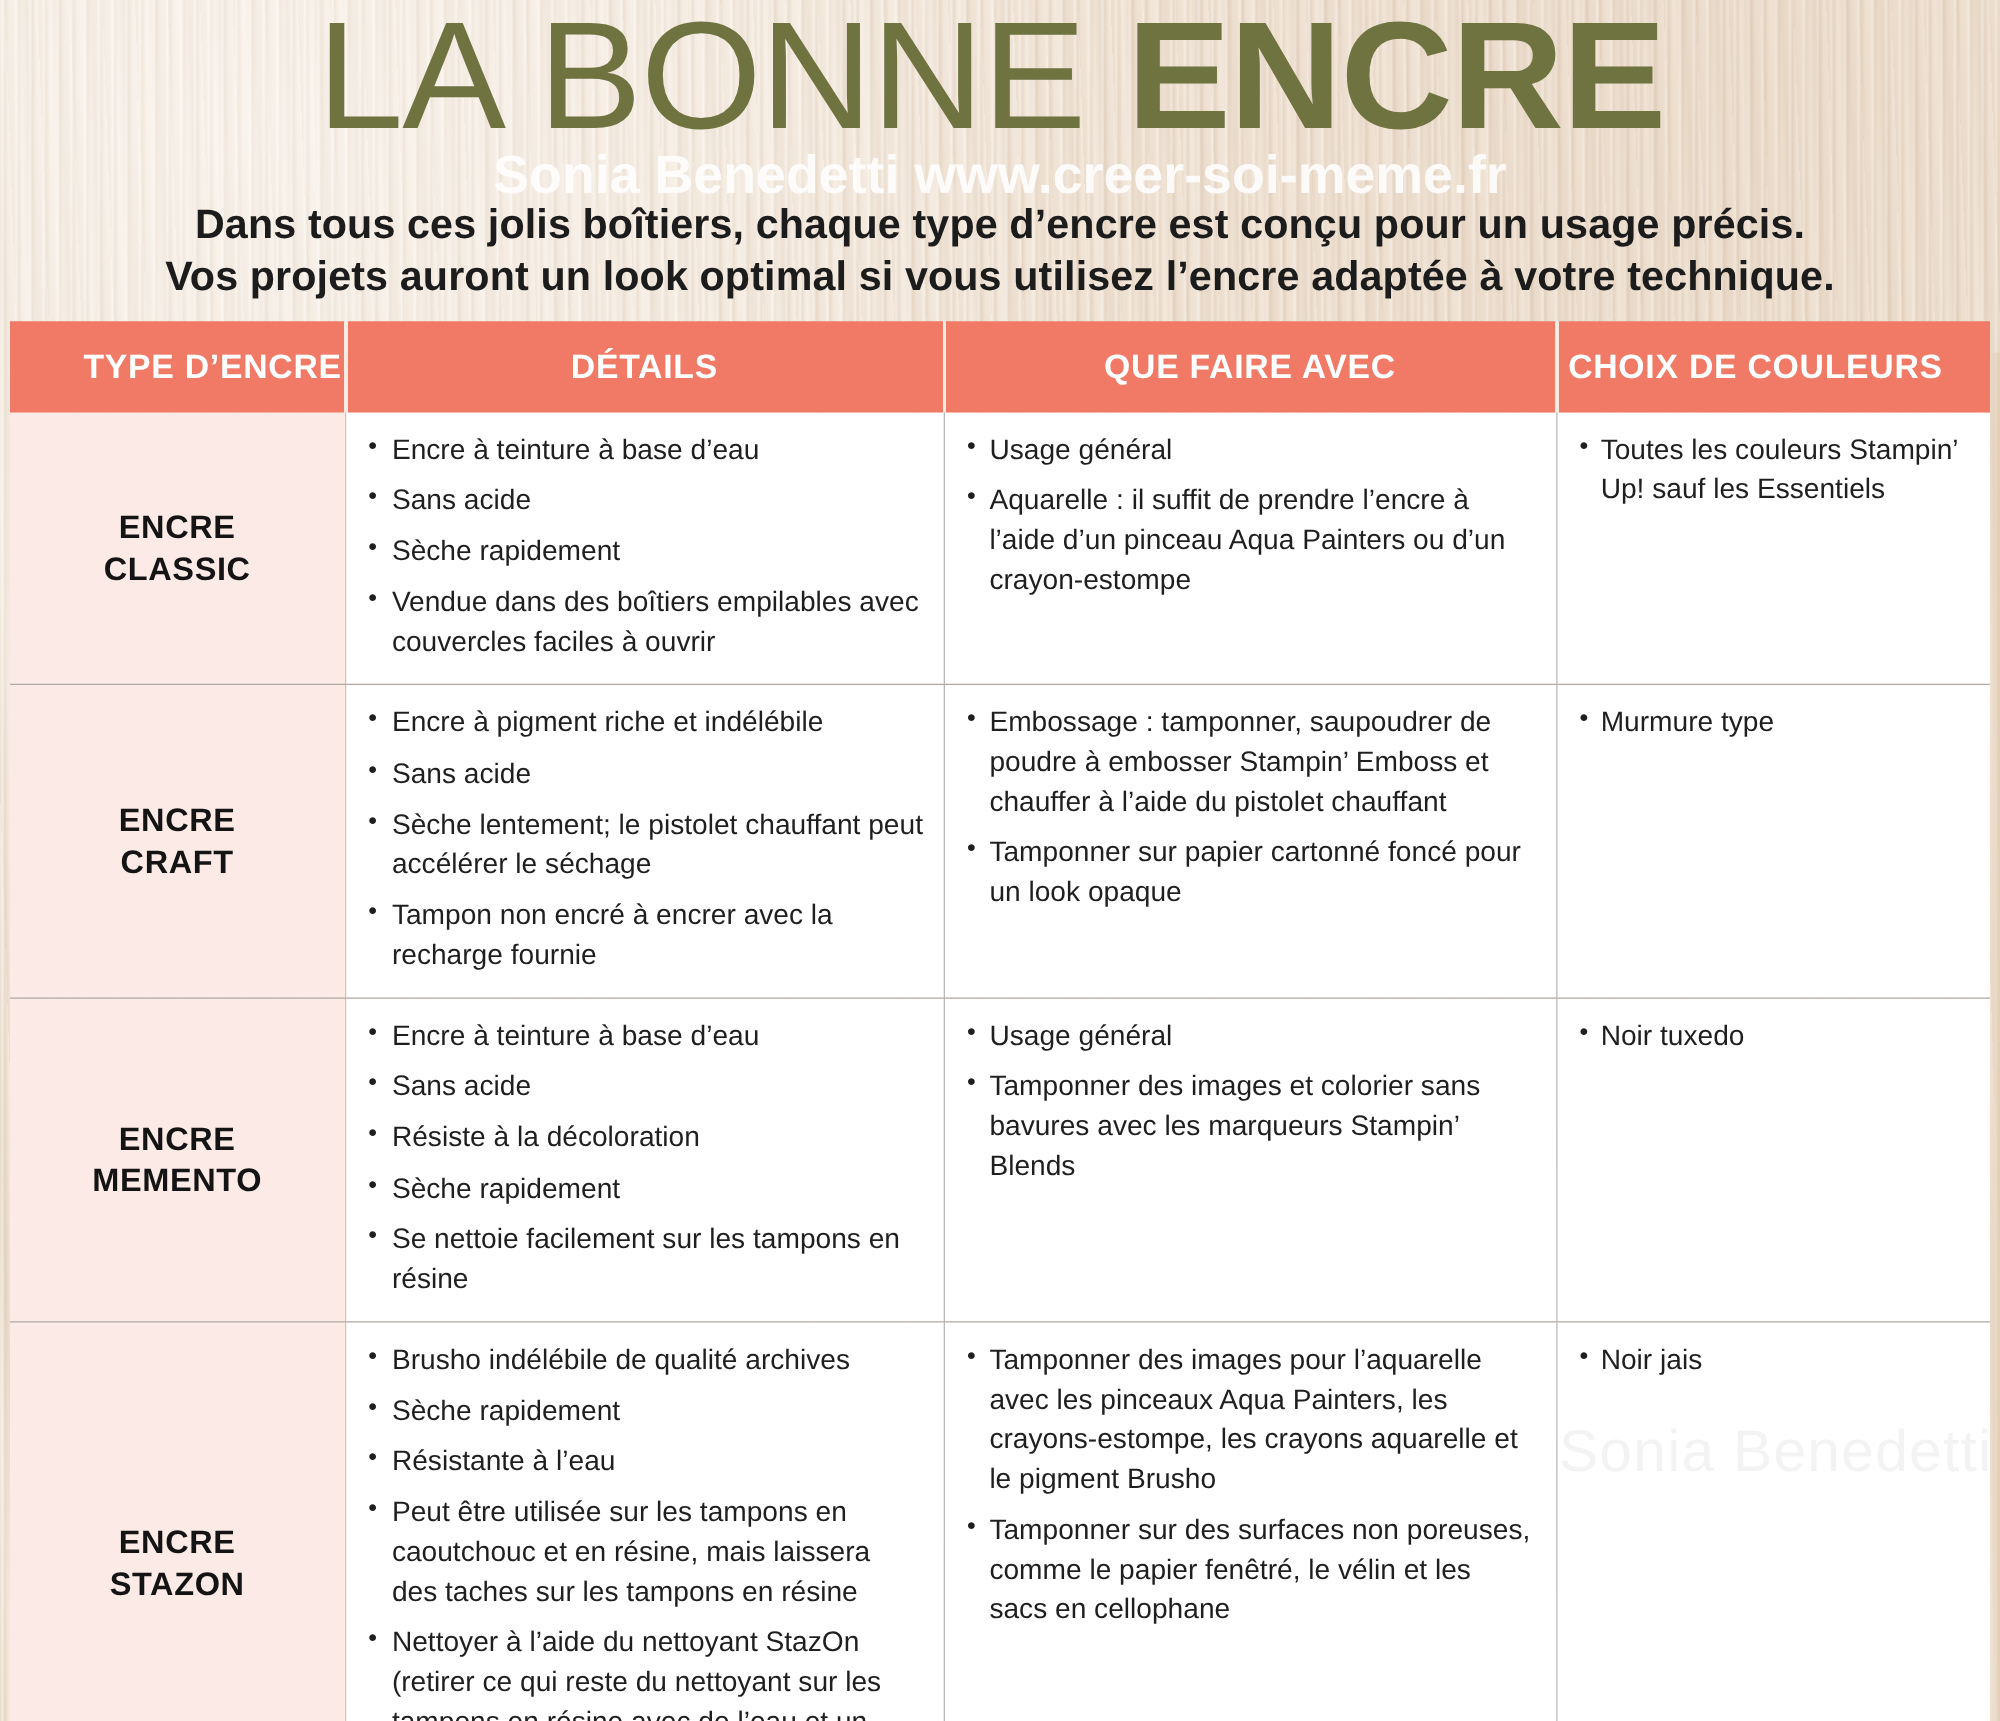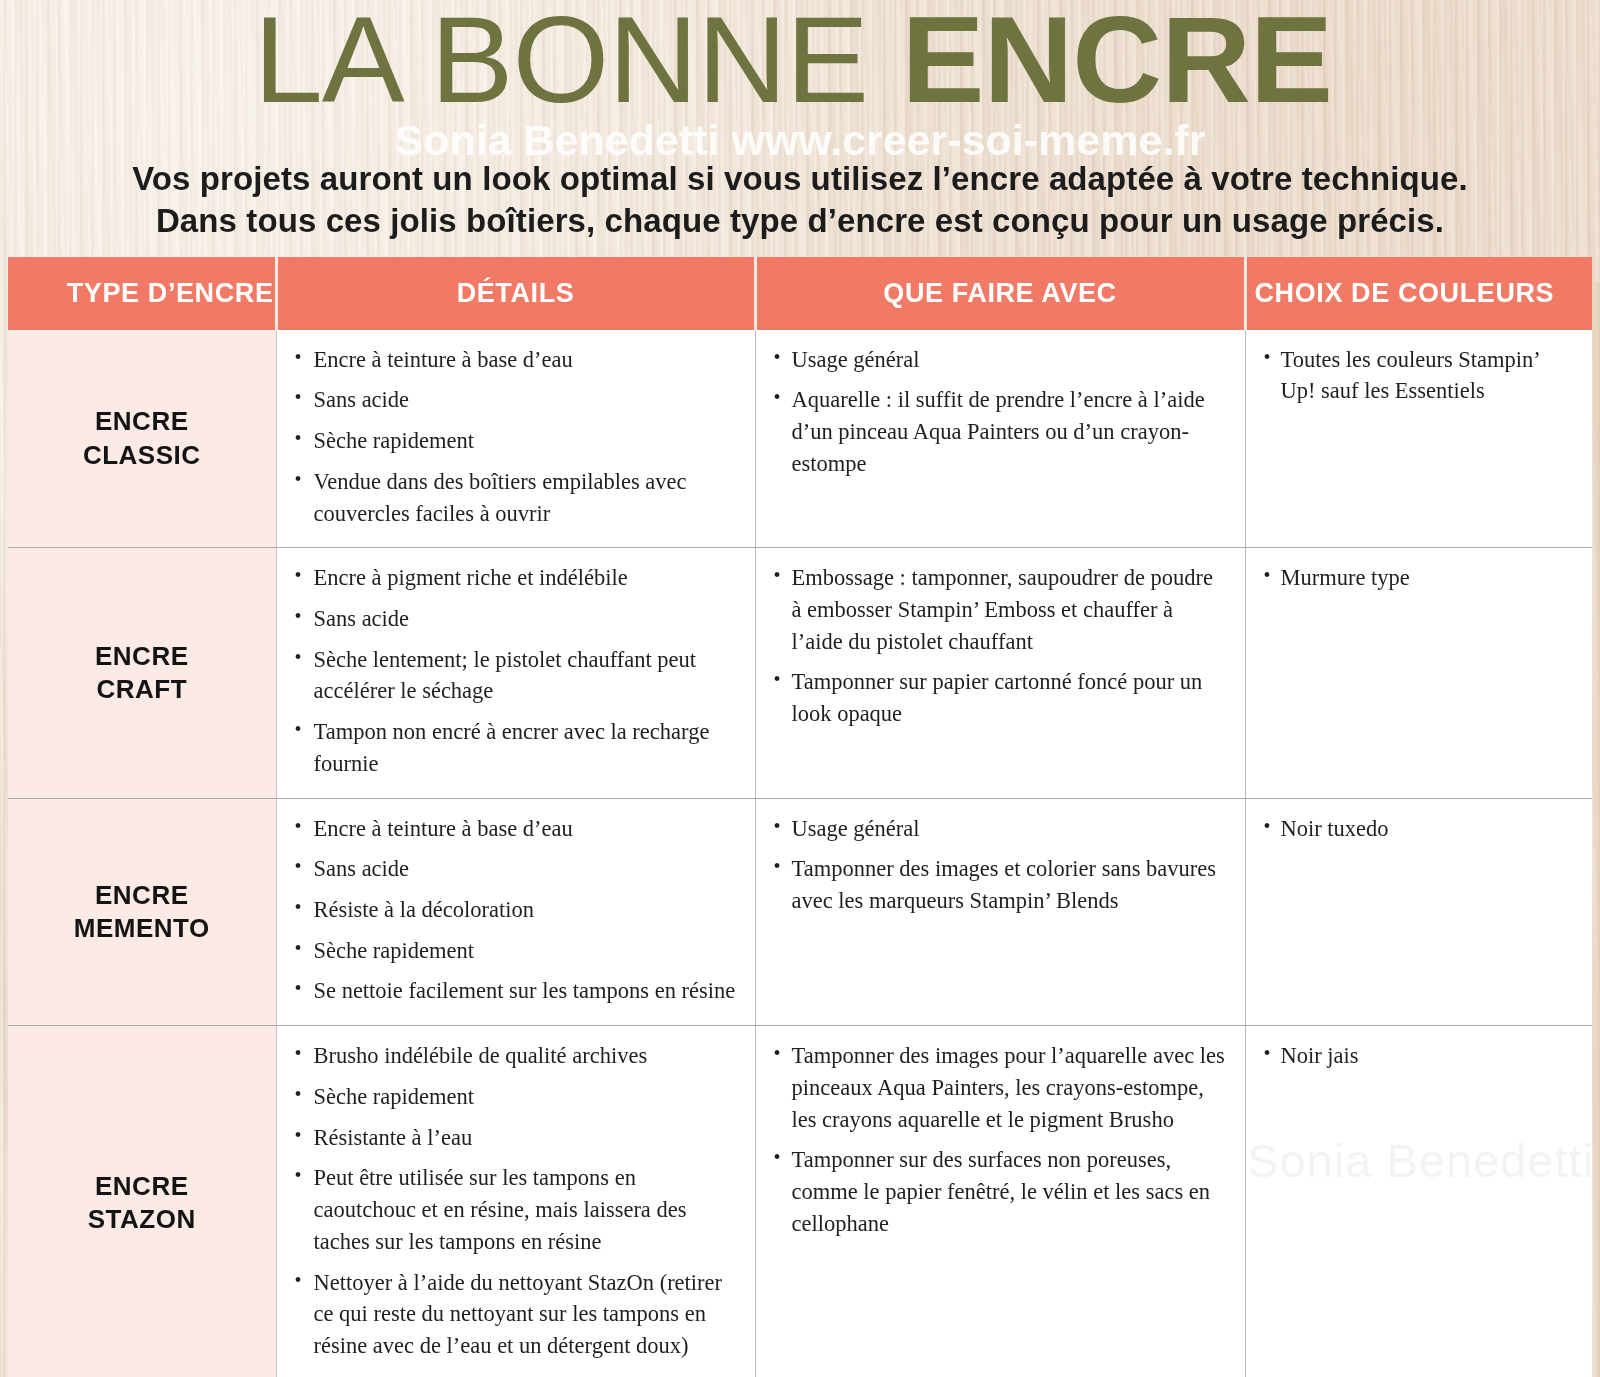--- a/index.html
+++ b/index.html
@@ -163,21 +163,21 @@
 
   ul.bullets{
     margin: 0;
     padding: 0;
     list-style: none;
   }
   ul.bullets li{
     position:relative;
     padding-left: 21px;
     margin: 0 0 9px 0;
-    font-family: Liberation Serif, serif;
+    font-family: Liberation Sans, sans-serif;
     font-size: 22.5px;
     line-height: 1.41;
     color: #1f1f1f;
   }
   ul.bullets li:last-child{ margin-bottom:0; }
   ul.bullets li::before{
     content:"\2022";
     position:absolute;
     left: 2px;
     top: -1px;
@@ -225,22 +225,22 @@
 
 <div id="page">
 
   <div class="masthead">
     <h1 class="main-title"><span>LA BONNE </span><span class="bold-part">ENCRE</span></h1>
   </div>
 
   <div class="watermark-top">Sonia Benedetti www.creer-soi-meme.fr</div>
 
   <div class="subtitle">
+    <div>Dans tous ces jolis boîtiers, chaque type d’encre est conçu pour un usage précis.</div>
     <div>Vos projets auront un look optimal si vous utilisez l’encre adaptée à votre technique.</div>
-    <div>Dans tous ces jolis boîtiers, chaque type d’encre est conçu pour un usage précis.</div>
   </div>
 
   <div class="table-wrap">
     <table class="ink-table">
       <colgroup>
         <col class="c-type">
           <col class="c-det">
           <col class="c-use">
           <col class="c-col">
       </colgroup>

